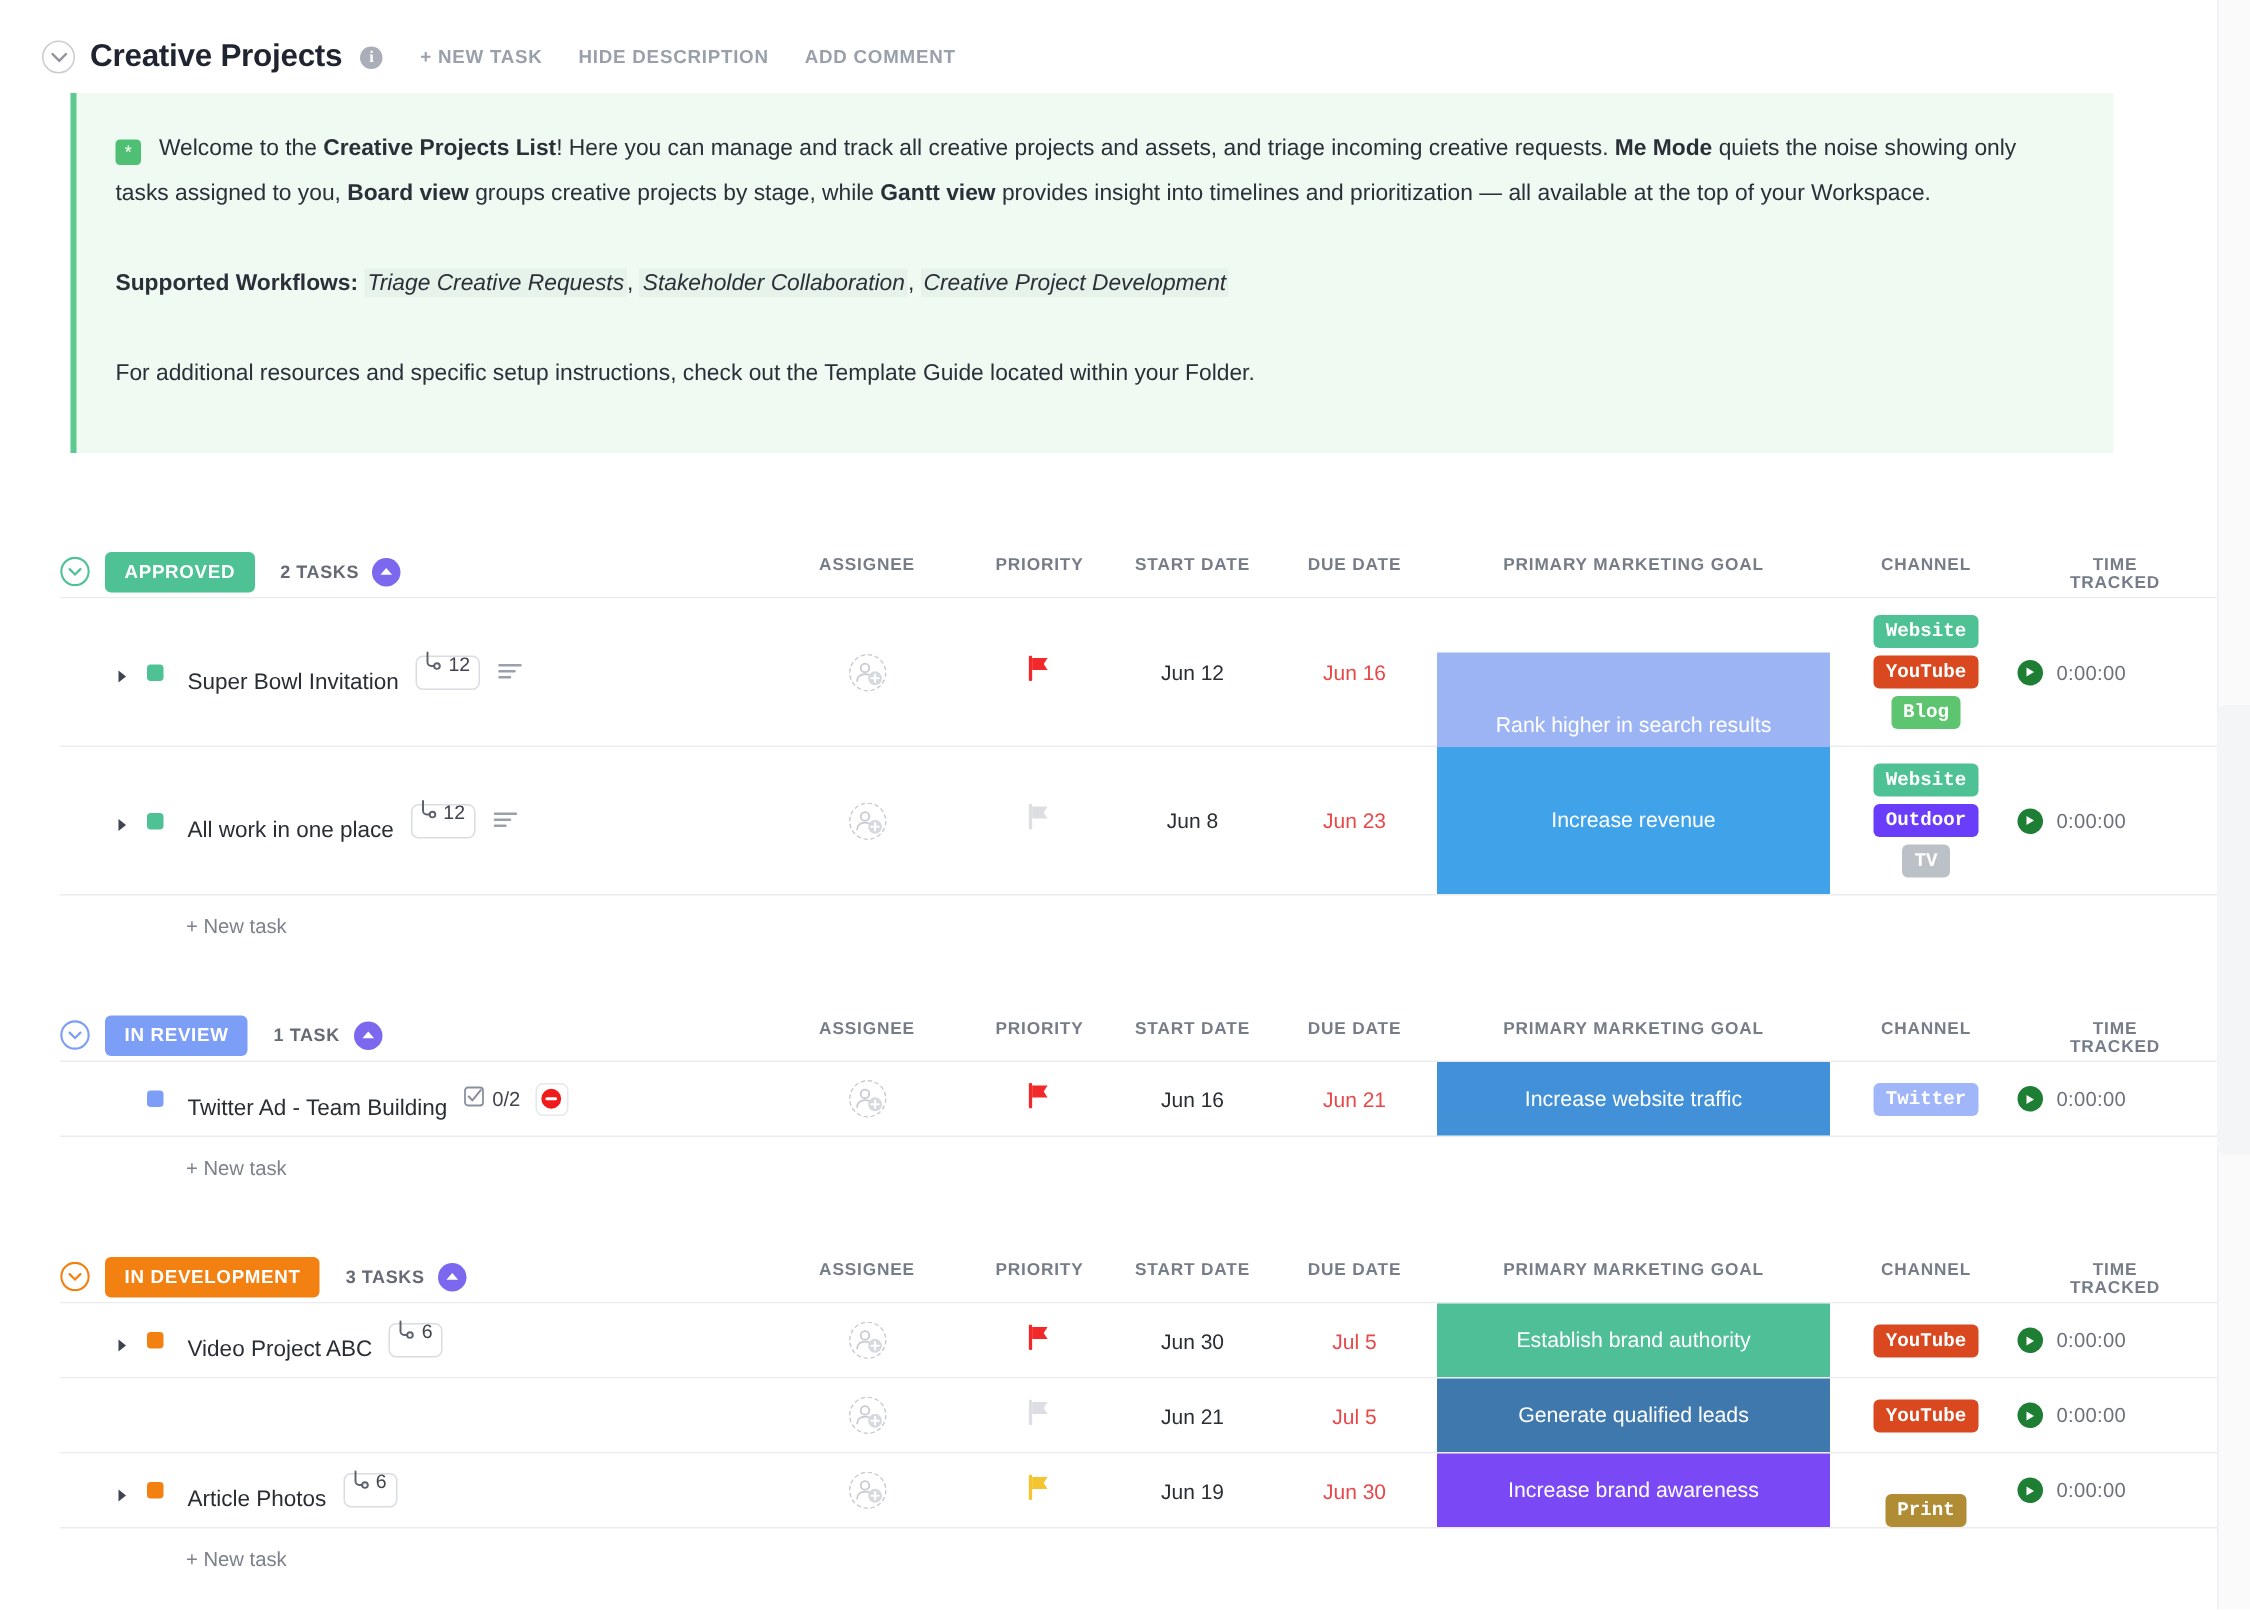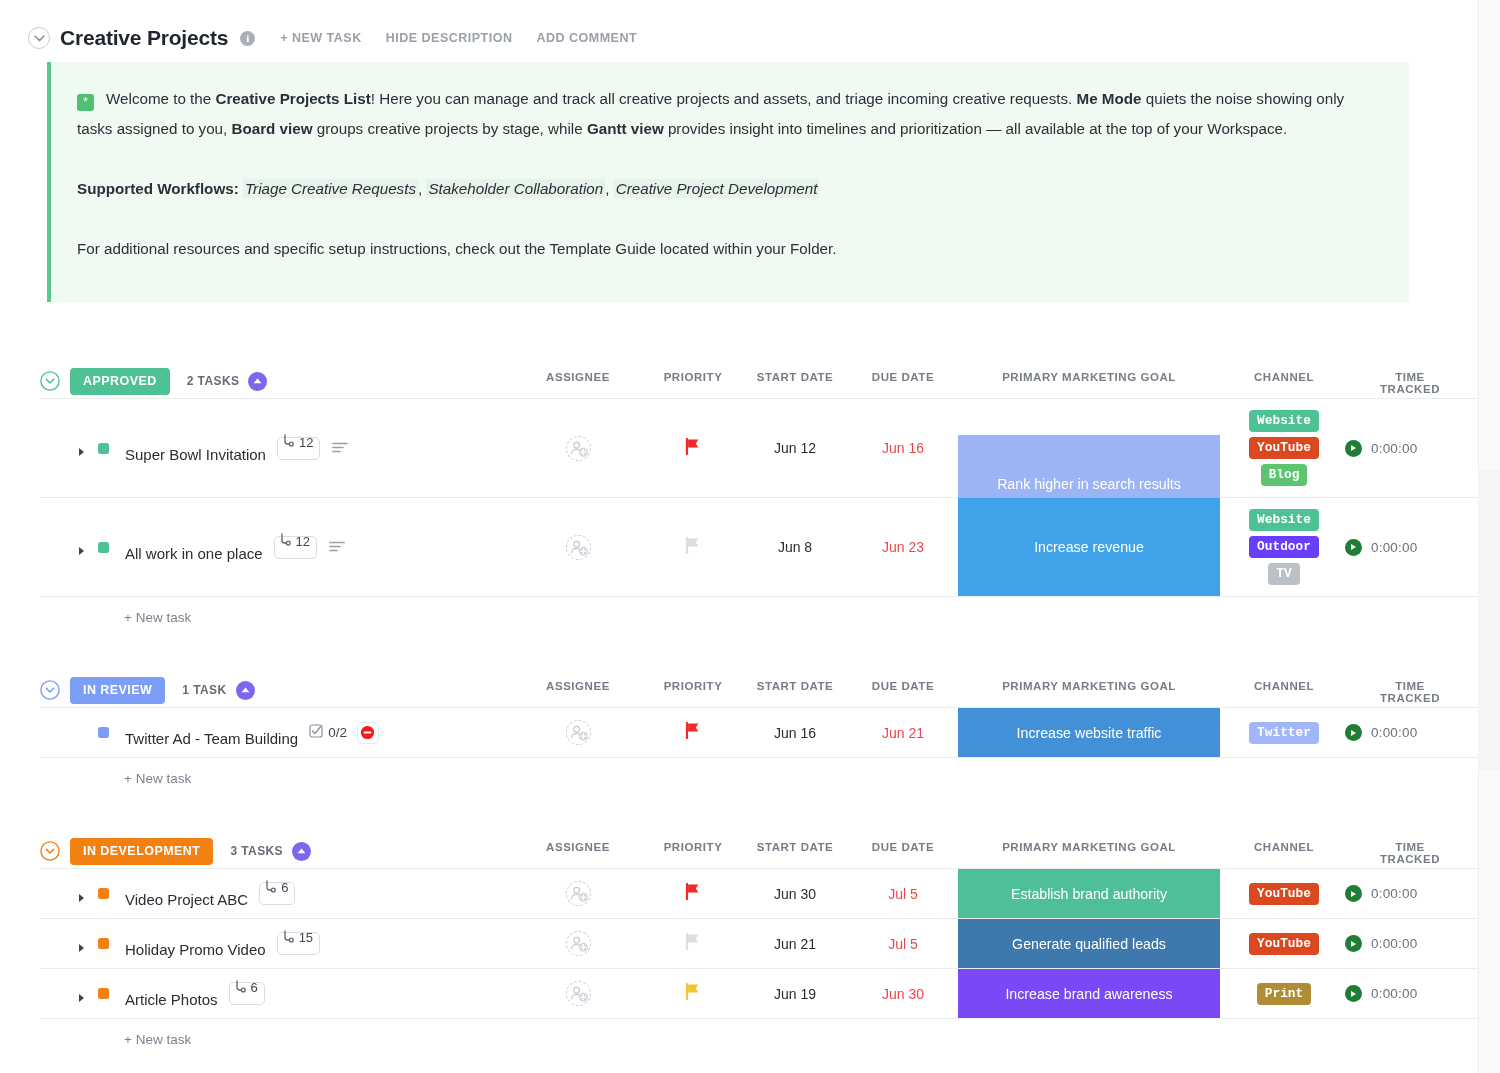--- a/index.html
+++ b/index.html
@@ -484,34 +484,20 @@
                 <span class="play">
                   <svg width="7" height="8" viewBox="0 0 7 8">
                     <path d="M1 1l5 3-5 3z" fill="#fff"></path>
                   </svg>
                 </span>
                 <span class="time-val">0:00:00</span>
               </span>
             </div>
           </div>
           <div class="row">
-            <div class="name-cell">
-              <span class="tri-ico"><svg width="8" height="10" viewBox="0 0 8 10">
-                  <path d="M1 1l5 4-5 4z" fill="#3f4450"></path>
-                </svg></span>
-              <span class="sq" style="background:#f28112"></span>
-              <span class="t-name">Holiday Promo Video</span>
-              <span class="sub-badge">
-                <span><svg width="12" height="13" viewBox="0 0 12 13">
-                    <path d="M2 1v6.5c0 1.4 1.1 2.5 2.5 2.5h2" fill="none" stroke="#5d636e" stroke-width="1.3" stroke-linecap="round"></path>
-                    <circle cx="8.3" cy="10" r="1.9" fill="none" stroke="#5d636e" stroke-width="1.3"></circle>
-                  </svg></span>
-                <span>15</span>
-              </span>
-            </div>
             <div class="cell" style="left: 518px; width: 40px;">
               <span class="avatar">
                 <svg width="25" height="25" viewBox="0 0 25 25">
                   <circle cx="10.5" cy="9" r="3.1" fill="none" stroke="#c6cad1" stroke-width="1.3"></circle>
                   <path d="M4.8 18.5c0-3.2 2.6-5 5.7-5 1.5 0 2.9.4 3.9 1.2" fill="none" stroke="#c6cad1" stroke-width="1.3" stroke-linecap="round"></path>
                   <circle cx="17.8" cy="16.5" r="5" fill="#d6d9de"></circle>
                   <path d="M17.8 13.8v5.4M15.1 16.5h5.4" stroke="#fff" stroke-width="1.5" stroke-linecap="round"></path>
                 </svg>
               </span>
             </div>
@@ -577,21 +563,21 @@
             </div>
             <div class="cell" style="left: 700px; width: 110px;">
               <span class="date">Jun 19</span>
             </div>
             <div class="cell" style="left: 808px; width: 110px;">
               <span class="date due">Jun 30</span>
             </div>
             <div class="goal" style="left: 918px; width: 262px; background: rgb(123, 72, 245);">
               <span>Increase brand awareness</span>
             </div>
-            <div class="tags" style="left: 1184px; width: 120px;">
+            <div class="tags" style="left: 1184px; width: 120px; justify-content: flex-end;">
               <span class="tag" style="background:#b08d35">Print</span>
             </div>
             <div class="cell" style="left: 1305px; width: 130px; justify-content: flex-start;">
               <span class="time">
                 <span class="play">
                   <svg width="7" height="8" viewBox="0 0 7 8">
                     <path d="M1 1l5 3-5 3z" fill="#fff"></path>
                   </svg>
                 </span>
                 <span class="time-val">0:00:00</span>

